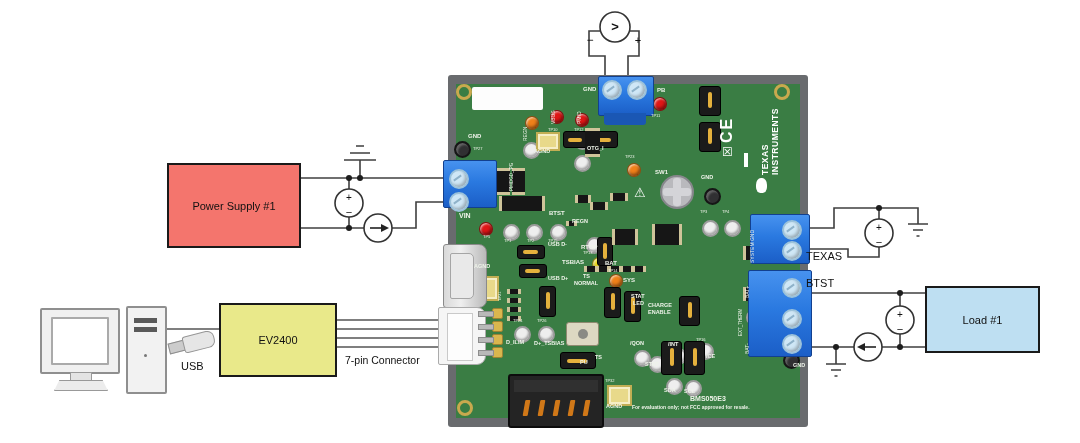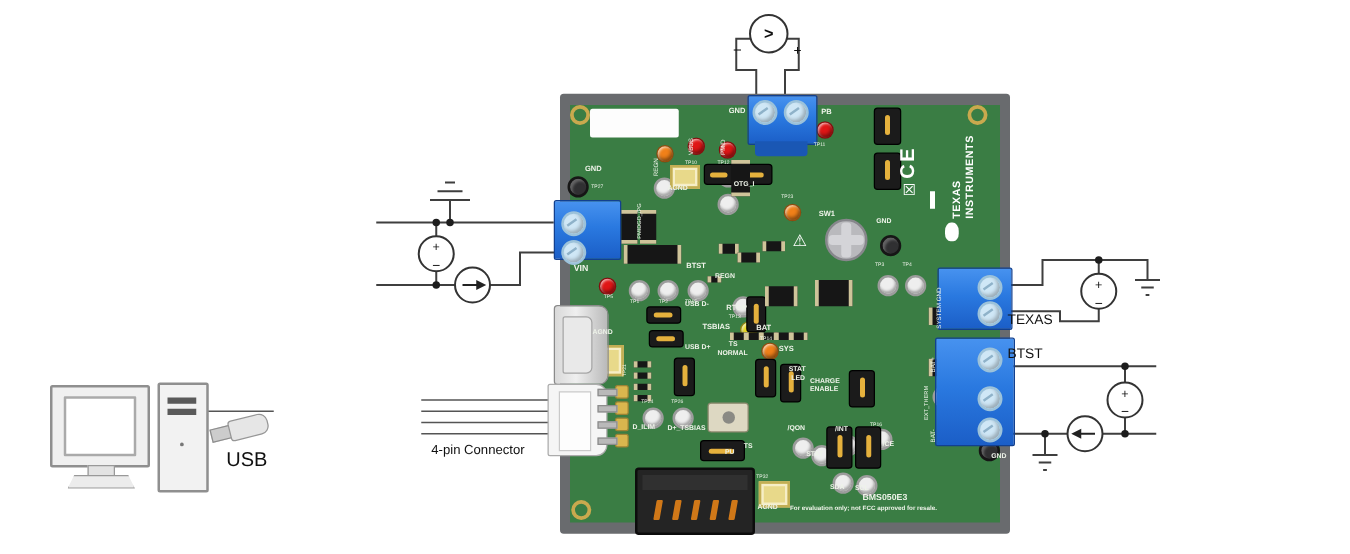--- a/index.html
+++ b/index.html
@@ -179,25 +179,34 @@
   <div class="pc" id="tower">
     <div class="slot" style="top:10px"></div>
     <div class="slot" style="top:19px"></div>
     <div id="tower-dot"></div>
   </div>
 
   <div id="usbplug">
     <div class="tip"></div>
     <div class="body"></div>
   </div>
-  <span class="schemlabel" style="left:181px;top:360px;font-size:16px">USB</span>
-
-  <span class="schemlabel" style="left:345px;top:354px;font-size:10.5px">4-pin Connector</span>
-
-
+  <span class="schemlabel" style="left:181px;top:360px;font-size:11px">USB</span>
+
+  <div class="schembox" style="left:219px;top:303px;width:114px;height:70px;background:#e9e98a">
+    <span>EV2400</span>
+  </div>
+  <span class="schemlabel" style="left:345px;top:354px;font-size:10.5px">7-pin Connector</span>
+
+  <div class="schembox" style="left:167px;top:163px;width:130px;height:81px;background:#f4756d">
+    <span>Power Supply #1</span>
+  </div>
+
+  <div class="schembox" style="left:925px;top:286px;width:111px;height:63px;background:#bedff2">
+    <span>Load #1</span>
+  </div>
 
   <span class="schemlabel" style="left:806px;top:250px">TEXAS</span>
   <span class="schemlabel" style="left:806px;top:277px">BTST</span>
 
   <div id="board">
     <div id="pcb"></div>
     <div id="label-sticker"></div>
 
     <div class="term" style="left:150px;top:1px;width:54px;height:38px"></div>
     <div class="term-skirt" style="left:156px;top:38px;width:42px;height:12px"></div>

